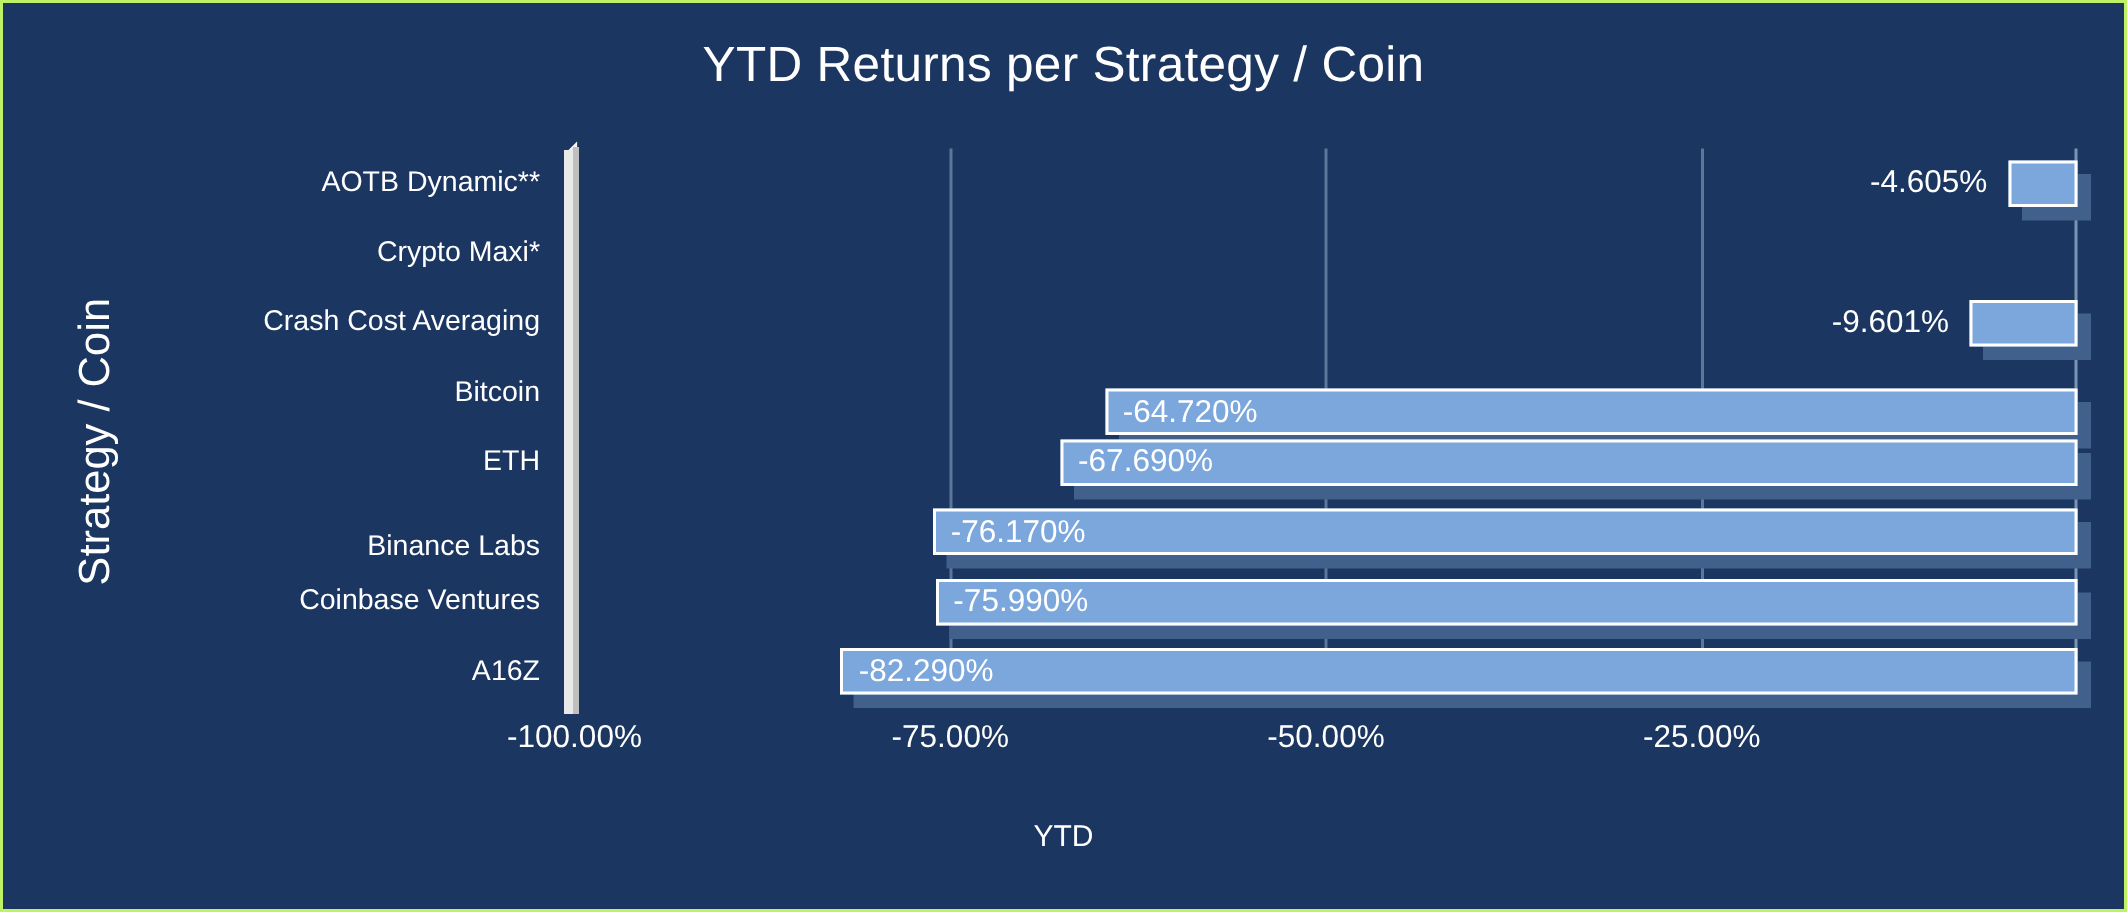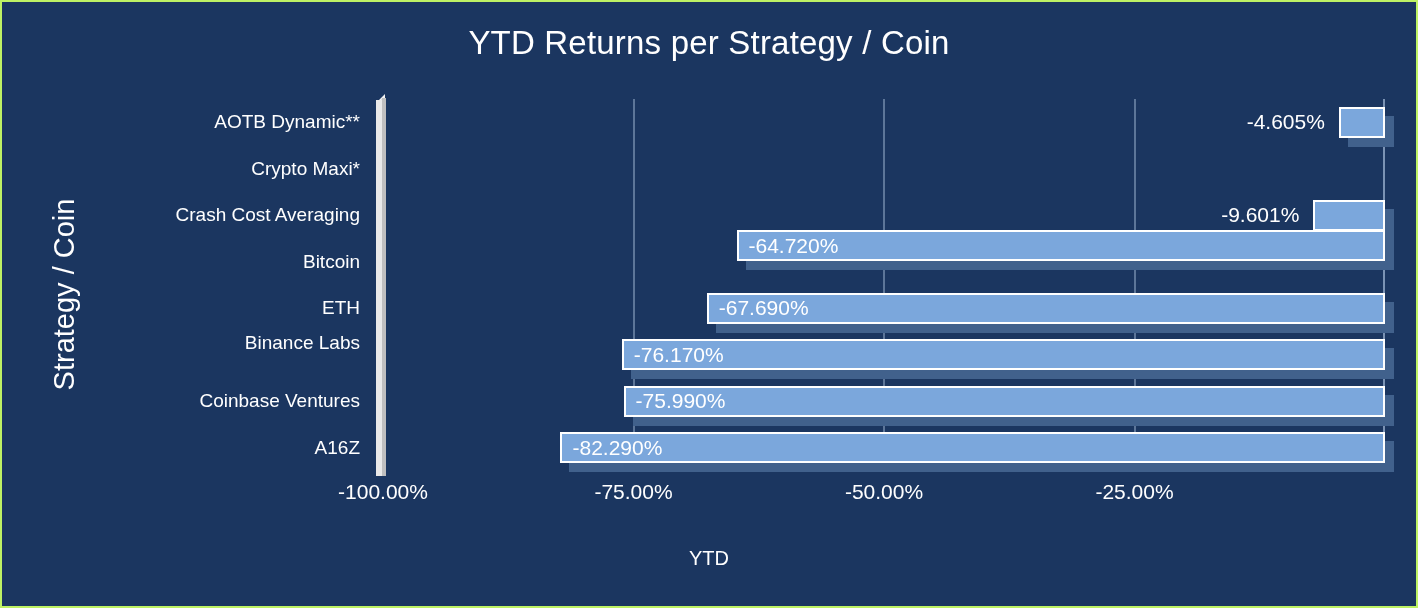--- a/index.html
+++ b/index.html
@@ -174,21 +174,21 @@
   <div id="chart-title">YTD Returns per Strategy / Coin</div>
 
   <div id="y-axis-title">Strategy / Coin</div>
 
   <div id="cat-labels">
       <div class="cat-label" style="top: 12.25px;">AOTB Dynamic**</div>
       <div class="cat-label" style="top: 58.75px;">Crypto Maxi*</div>
       <div class="cat-label" style="top: 105.25px;">Crash Cost Averaging</div>
       <div class="cat-label" style="top: 151.75px;">Bitcoin</div>
       <div class="cat-label" style="top: 198.25px;">ETH</div>
-      <div class="cat-label" style="top: 233px; text-align: right;">Binance Labs</div>
+      <div class="cat-label" style="top: 255px; text-align: right;">Binance Labs</div>
       <div class="cat-label" style="top: 291.25px;">Coinbase Ventures</div>
       <div class="cat-label" style="top: 337.75px;">A16Z</div>
     </div>
 
   <div id="axis-wall">
     <div class="wall-top"></div>
     <div class="wall-face"></div>
     <div class="wall-side"></div>
   </div>
 
@@ -200,21 +200,21 @@
       <div class="bar-row" style="top: 7.75px; height: 40px;">
         <div class="bar-shadow" style="left: 964.858px; top: 9px; width: 46.1421px; height: 31px;"></div>
         <div class="bar" style="left: 955.858px; top: 0px; width: 46.1421px; height: 31px;"></div>
         <div class="bar-value" style="top: 4.5px; left: auto; right: 60.1421px;">-4.605%</div>
       </div>
       <div class="bar-row" style="top: 100.75px; height: 40px;">
         <div class="bar-shadow" style="left: 939.357px; top: 9px; width: 71.643px; height: 31px;"></div>
         <div class="bar" style="left: 930.357px; top: 0px; width: 71.643px; height: 31px;"></div>
         <div class="bar-value" style="top: 4.5px; left: auto; right: 85.643px;">-9.601%</div>
       </div>
-      <div class="bar-row" style="top: 131px; height: 40px;">
+      <div class="bar-row" style="top: 160px; height: 40px;">
         <div class="bar-shadow" style="left: 362.506px; top: 9px; width: 648.494px; height: 31px;"></div>
         <div class="bar" style="left: 353.506px; top: 0px; width: 648.494px; height: 31px;"></div>
         <div class="bar-value" style="top: 4.5px; left: 365.506px;">-64.720%</div>
       </div>
       <div class="bar-row" style="top: 193.75px; height: 40px;">
         <div class="bar-shadow" style="left: 332.746px; top: 9px; width: 678.254px; height: 31px;"></div>
         <div class="bar" style="left: 323.746px; top: 0px; width: 678.254px; height: 31px;"></div>
         <div class="bar-value" style="top: 4.5px; left: 335.746px;">-67.690%</div>
       </div>
       <div class="bar-row" style="top: 240.25px; height: 40px;">

